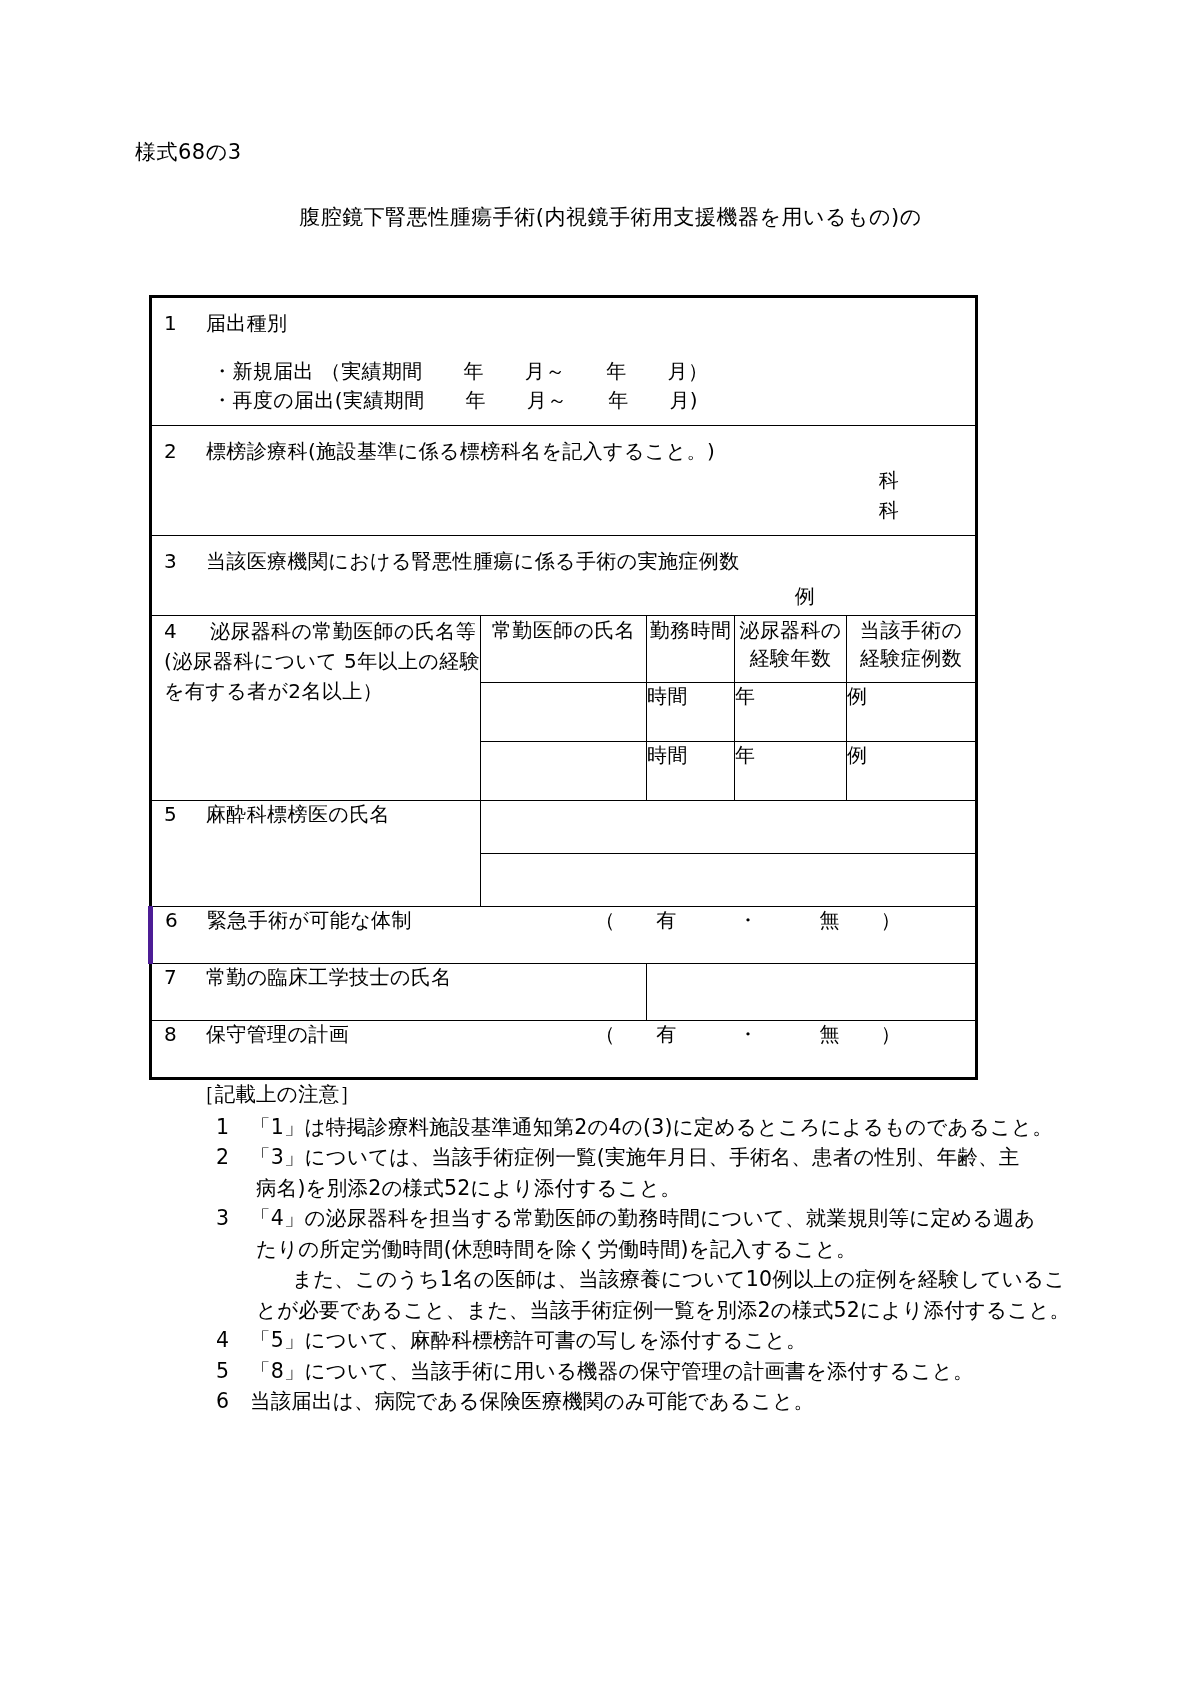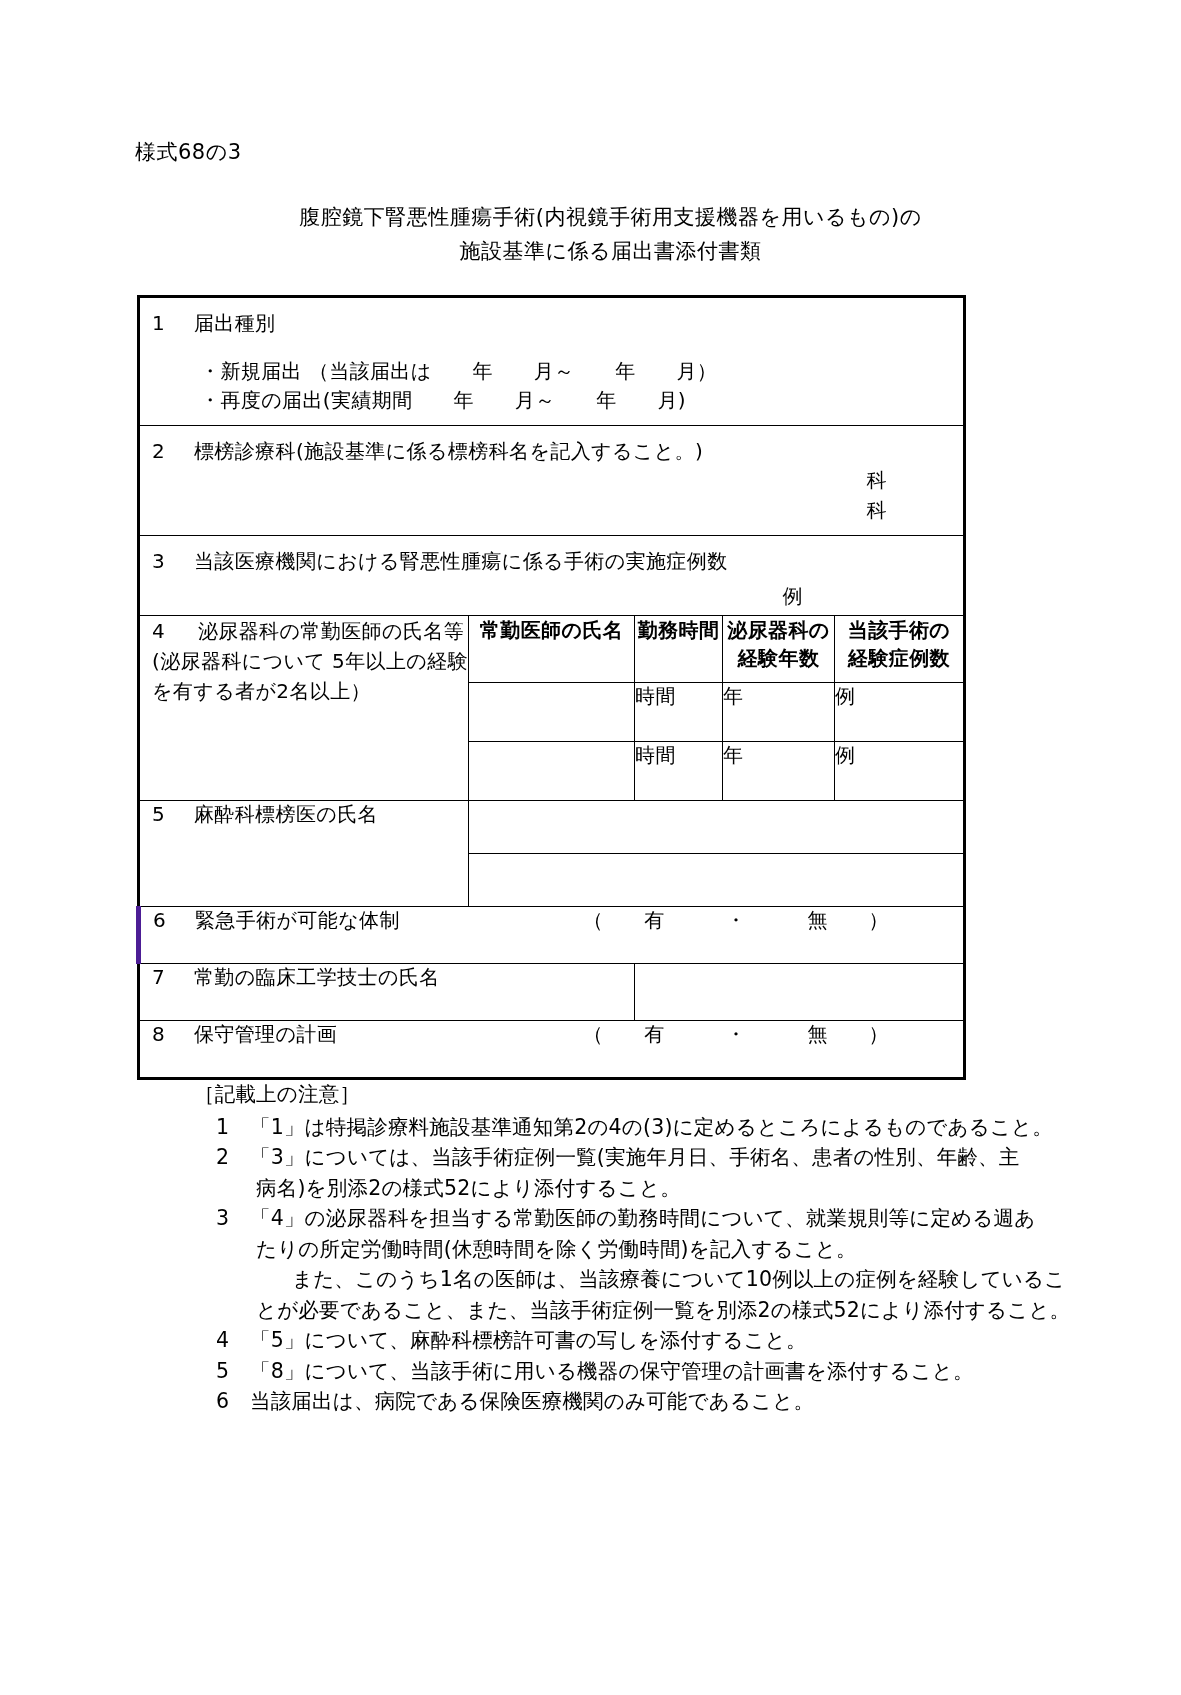--- a/index.html
+++ b/index.html
@@ -39,21 +39,21 @@
   .title-line {
     font-size: 21px;
     line-height: 34px;
     letter-spacing: 0.5px;
     white-space: nowrap;
     padding-left: 40px;
   }
   
   .main-table {
     position: absolute;
-    left: 136px;
+    left: 148px;
     top: 295px;
     width: 826px;
     border-collapse: collapse;
     table-layout: fixed;
   }
   .main-table td {
     border: 1px solid #000000;
     font-size: 20px;
     vertical-align: top;
     padding: 0;
@@ -83,21 +83,20 @@
     height: 100%;
   }
   .cell-blank {
     height: 52px;
   }
   .th-center {
     text-align: center;
     vertical-align: middle;
     line-height: 28px;
     padding: 6px 2px;
-    font-weight: bold;
   }
   .s4-label {
     line-height: 30px;
     white-space: nowrap;
     vertical-align: middle;
   }
   .vmid { vertical-align: middle; }
   
   .notes {
     position: absolute;
@@ -129,40 +128,39 @@
 </style>
 </head>
 <body>
 
 <div class="page">
 
   <div class="form-no">様式68の3</div>
 
   <div class="title-block">
     <div class="title-line">腹腔鏡下腎悪性腫瘍手術(内視鏡手術用支援機器を用いるもの)の</div>
-    <div class="title-line">施設基準に係る届出書添付書類</div>
   </div>
 
   <table class="main-table">
     <colgroup>
       <col style="width:330px">
       <col style="width:166px">
       <col style="width:88px">
       <col style="width:112px">
       <col style="width:130px">
     </colgroup>
     <tbody>
 
       <tr>
         <td colspan="5" style="border-left:3px solid #000;border-top:3px solid #000;border-right:3px solid #000;">
           <div class="sect-pad">
             <span class="row-label">1</span>
             <span style="display:inline-block;width:22px"></span><span class="row-label">届出種別</span>
             <div class="bullets">
-              <div>・新規届出 （当該届出は　　年　　月～　　年　　月）</div>
+              <div>・新規届出 （実績期間　　年　　月～　　年　　月）</div>
               <div>・再度の届出(実績期間　　年　　月～　　年　　月)</div>
             </div>
           </div>
         </td>
       </tr>
 
       <tr>
         <td colspan="5" style="border-left:3px solid #000;border-right:3px solid #000;">
           <div class="sect-pad">
             <span class="row-label">2</span>

